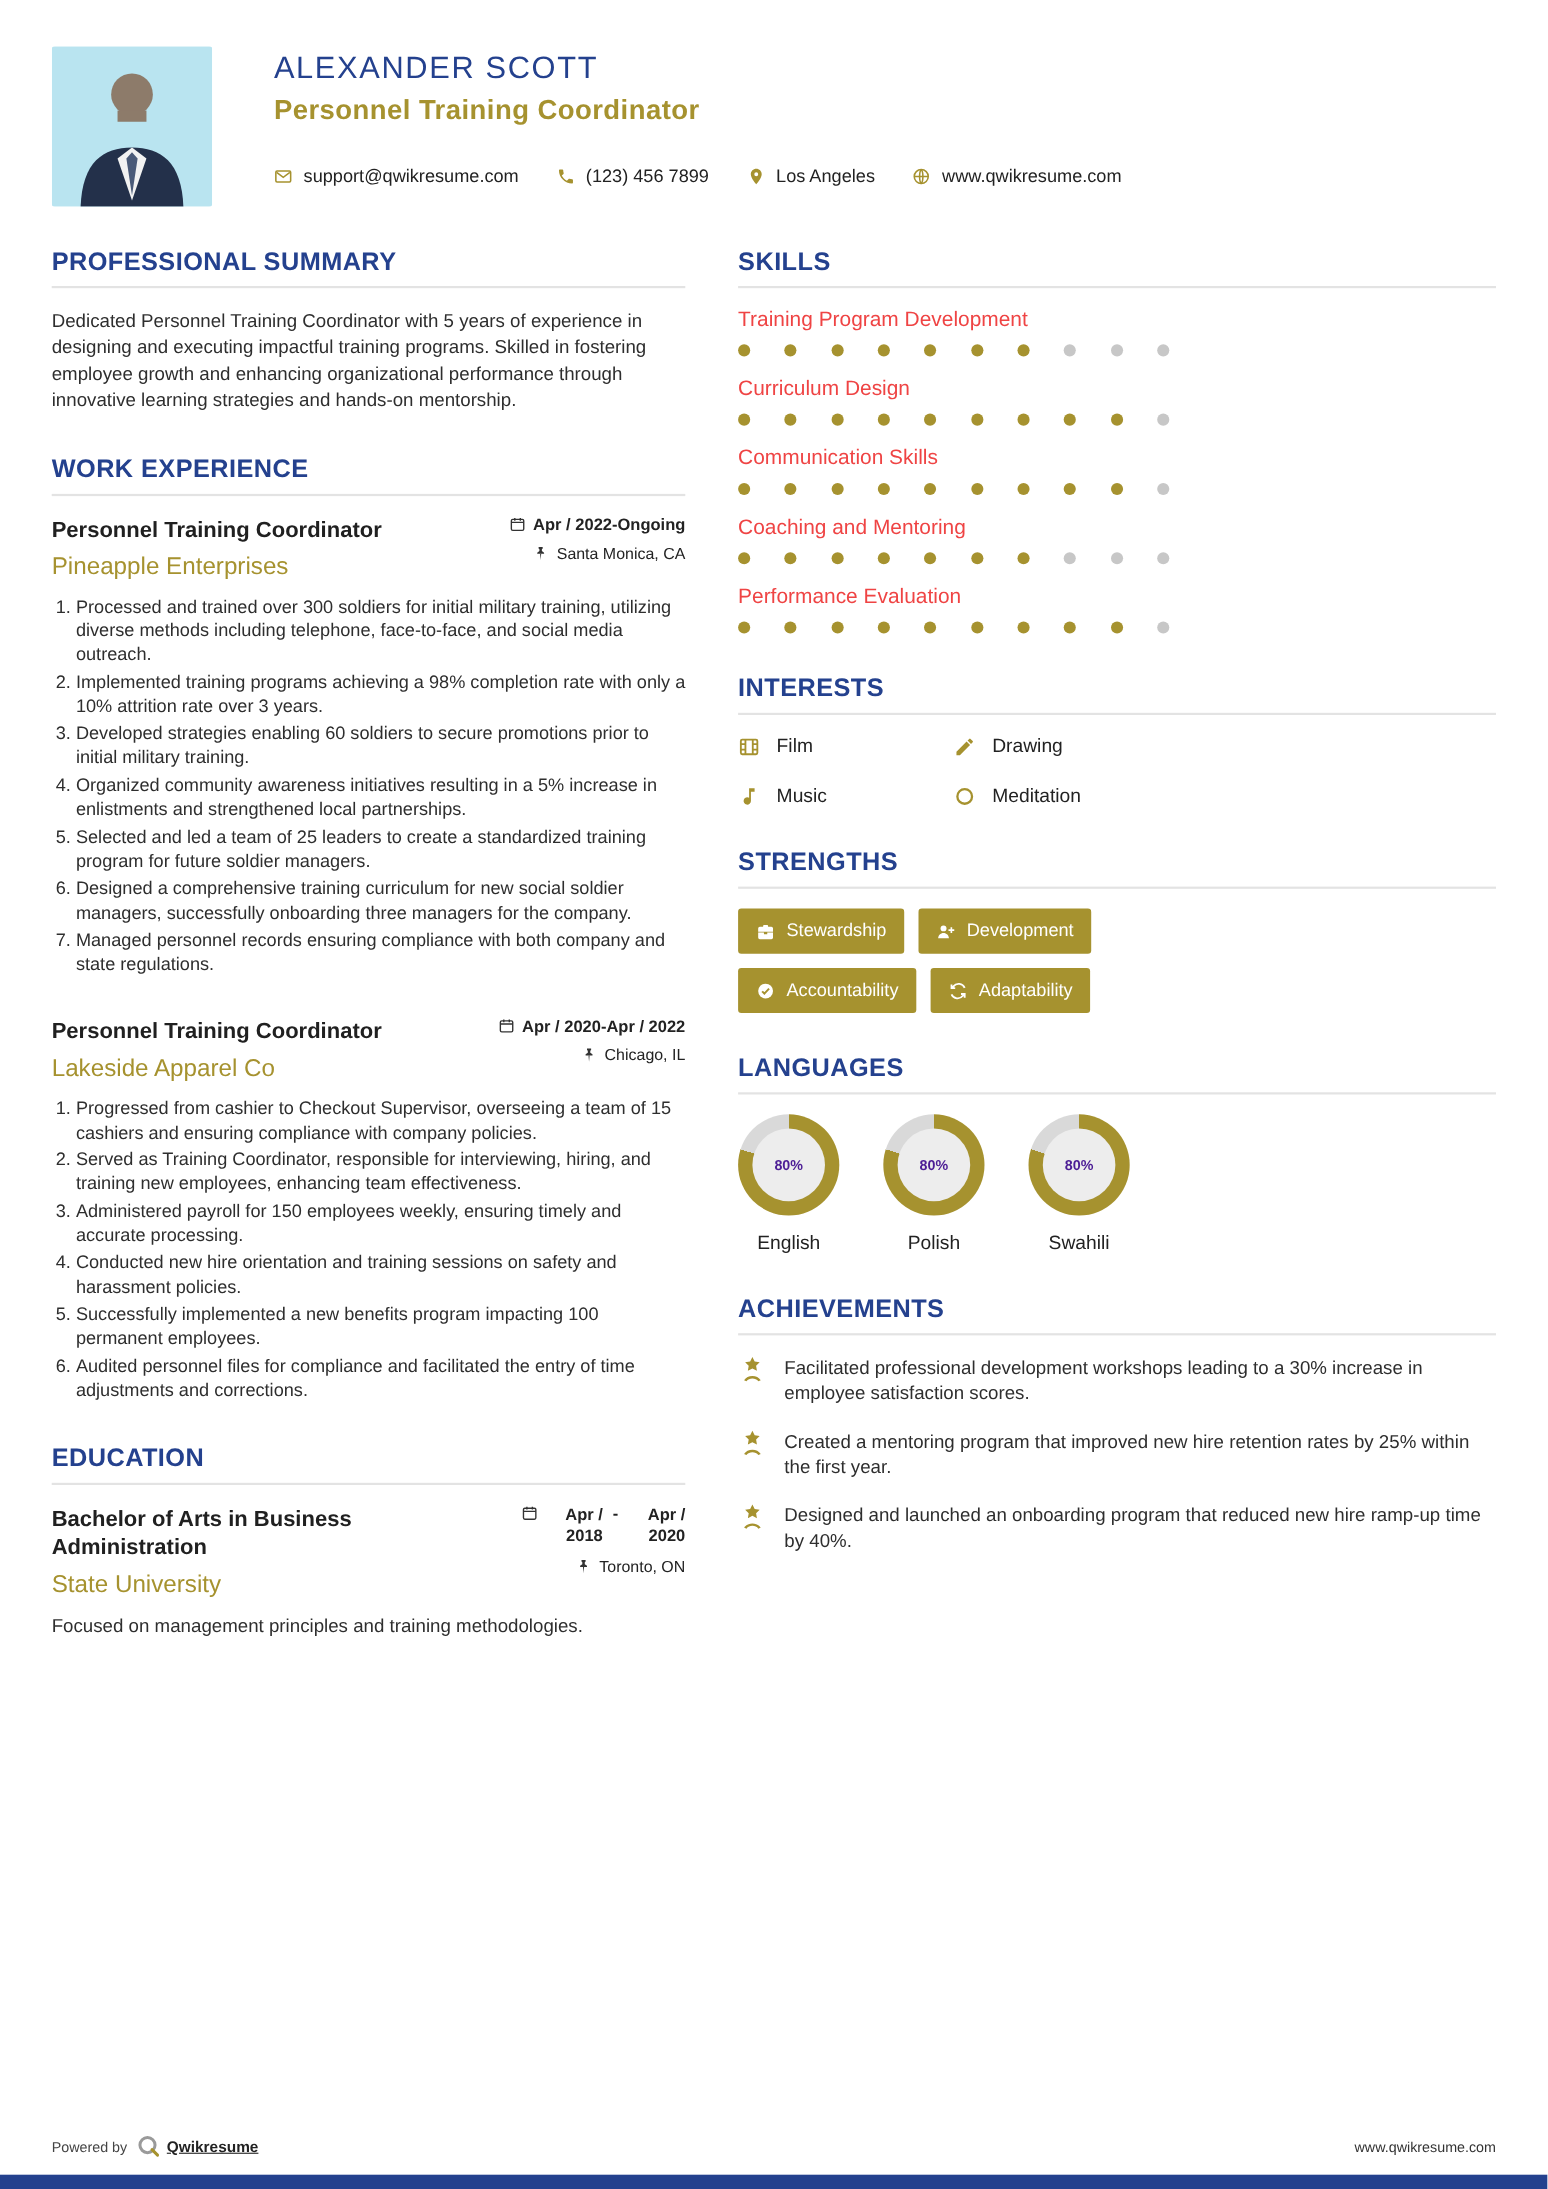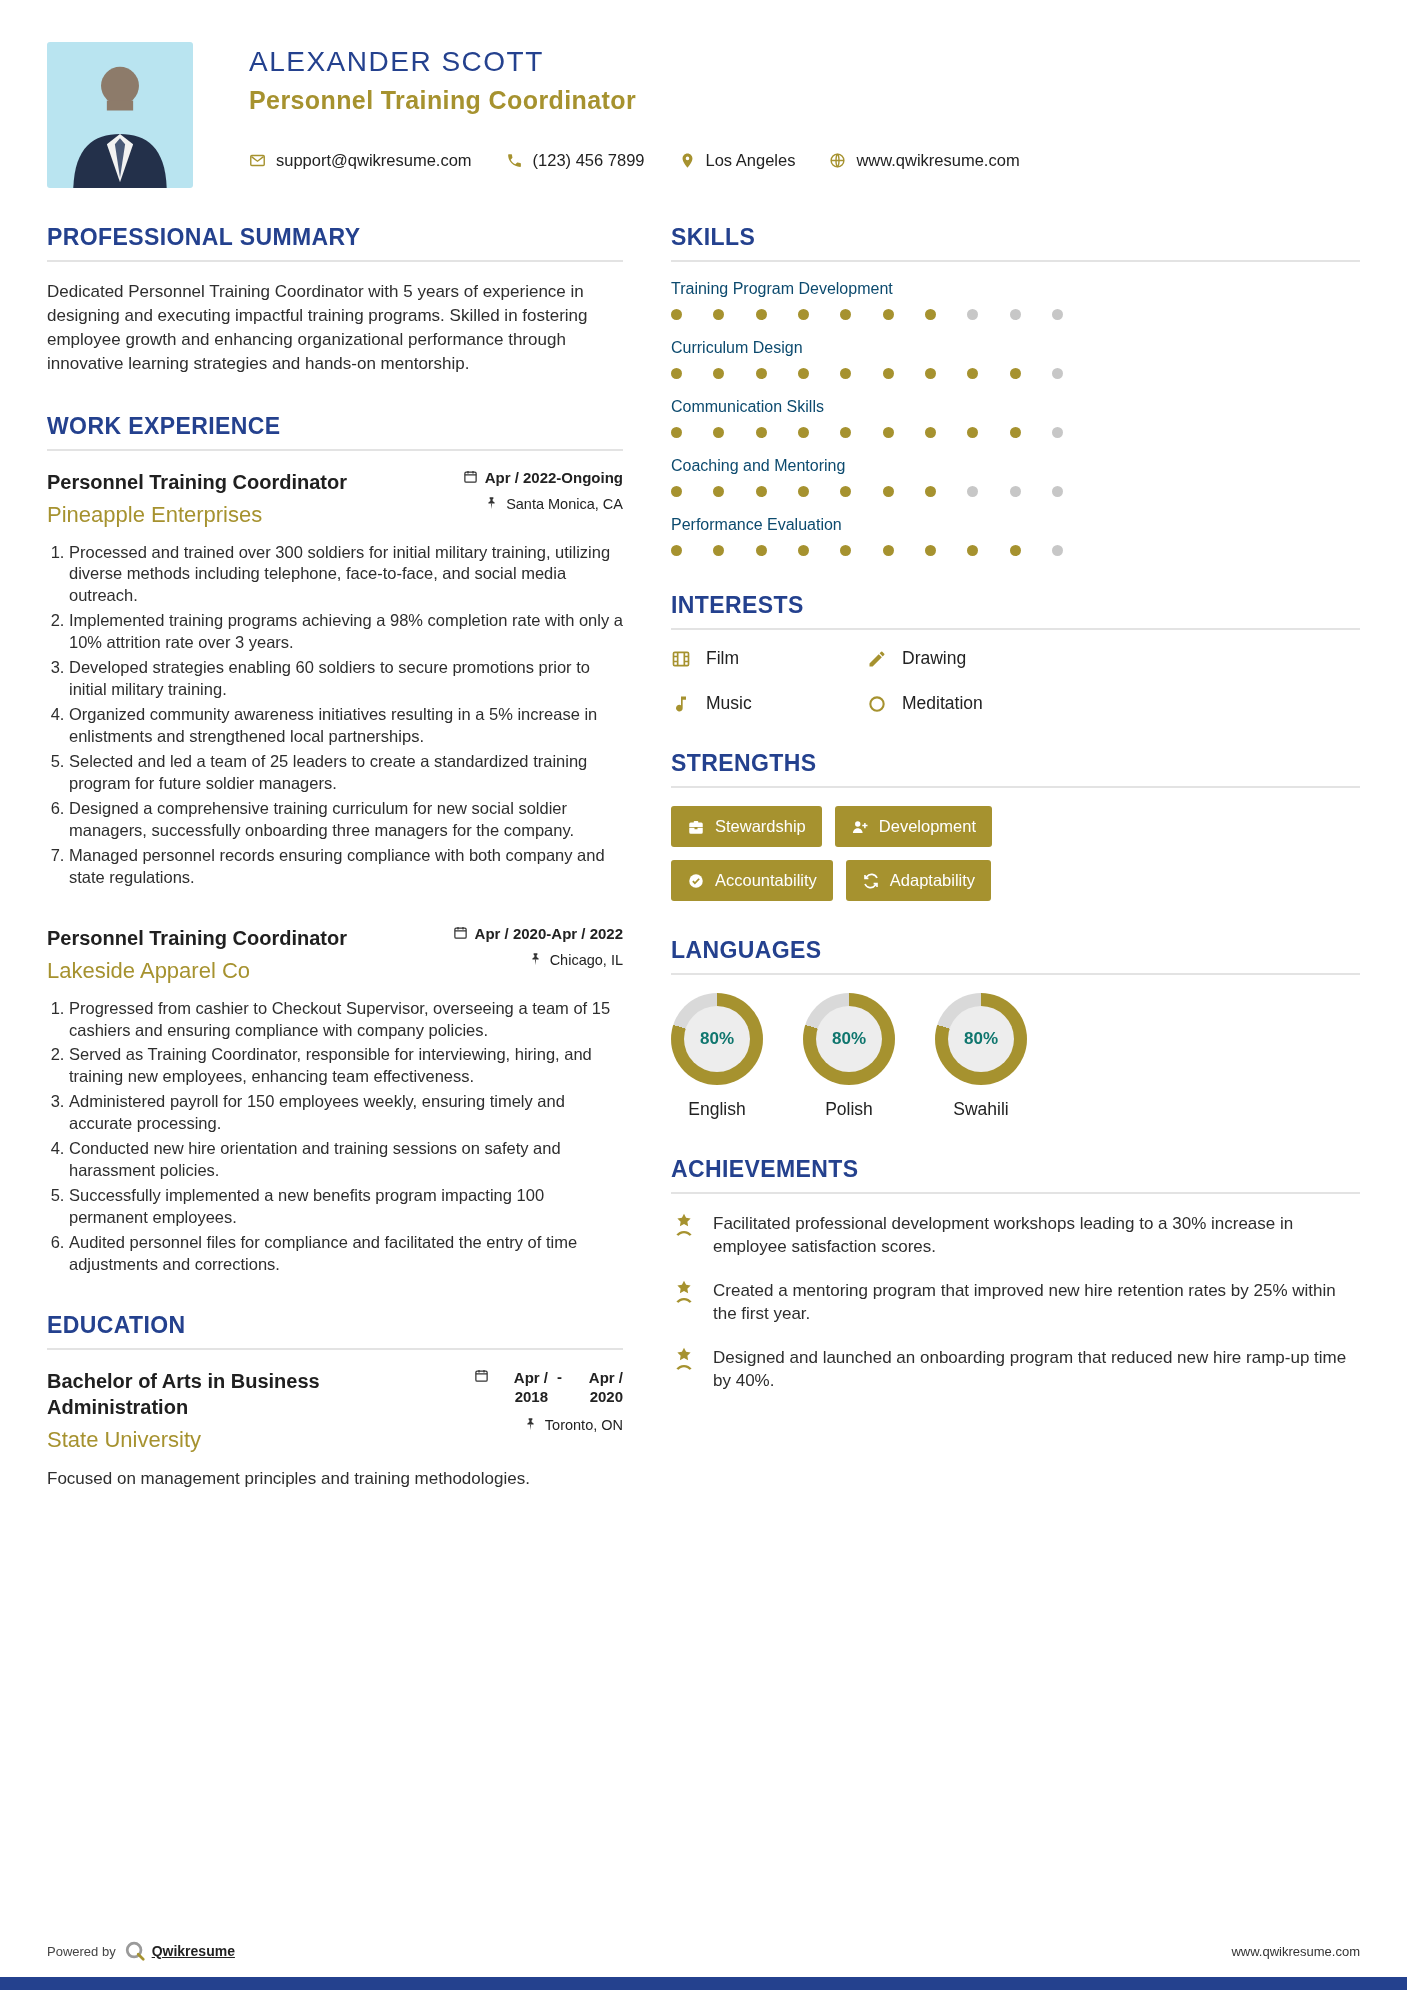--- a/index.html
+++ b/index.html
@@ -53,38 +53,38 @@
   .bullets { margin-top:14px; padding-left:22px; font-size:16.5px; line-height:1.33; color:var(--text,#2e2e2e); }
   .bullets li { margin-bottom:3px; }
 
   
   .edu-date { display:inline-block; width:52px; font-size:15px; font-weight:bold; line-height:1.3; }
   .edu-dash { font-size:15px; font-weight:bold; margin:0 2px; }
   .edu-desc { margin-top:14px; }
 
   
   .skill { margin-bottom:19px; }
-  .skill-name { font-size:16px; color:#0c4a6e; margin-bottom:11px; }
+  .skill-name { font-size:19px; color:#ef4444; margin-bottom:11px; }
   .dots { display:flex; justify-content:space-between; width:392px; }
   .dot { width:11px; height:11px; border-radius:50%; background:var(--dot-off,#c7c7c7); }
   .dot.on { background:var(--gold,#a6922f); }
 
   
   .int-grid { display:grid; grid-template-columns:196px 1fr; row-gap:24px; }
   .int-item { display:flex; align-items:center; gap:15px; font-size:17.5px; color:#222; }
 
   
   .str-wrap { display:flex; flex-wrap:wrap; gap:13px; max-width:460px; }
   .badge { display:inline-flex; align-items:center; gap:10px; background:var(--gold,#a6922f); color:#fff; font-size:16.5px; padding:11px 16px; border-radius:3px; }
 
   
   .langs { display:flex; gap:40px; }
   .lang { width:92px; text-align:center; }
   .ring { width:92px; height:92px; border-radius:50%; display:flex; align-items:center; justify-content:center; }
-  .ring-inner { width:66px; height:66px; border-radius:50%; background:#ededed; display:flex; align-items:center; justify-content:center; font-size:17px; font-weight:bold; color:#0f766e; }
+  .ring-inner { width:66px; height:66px; border-radius:50%; background:#ededed; display:flex; align-items:center; justify-content:center; font-size:13px; font-weight:bold; color:#4c1d95; }
   .lang-name { margin-top:14px; font-size:17.5px; color:#222; }
 
   
   .ach { display:flex; align-items:flex-start; gap:16px; margin-bottom:20px; }
   .ach-text { font-size:17px; line-height:1.38; color:var(--text,#2e2e2e); }
 
   
   .footer { position:absolute; left:47px; right:47px; bottom:28px; display:flex; align-items:center; }
   .pb { font-size:13px; color:#444; margin-right:8px; }
   .brand { font-size:14px; font-weight:bold; color:#222; text-decoration:underline; margin-left:6px; cursor:pointer; }

